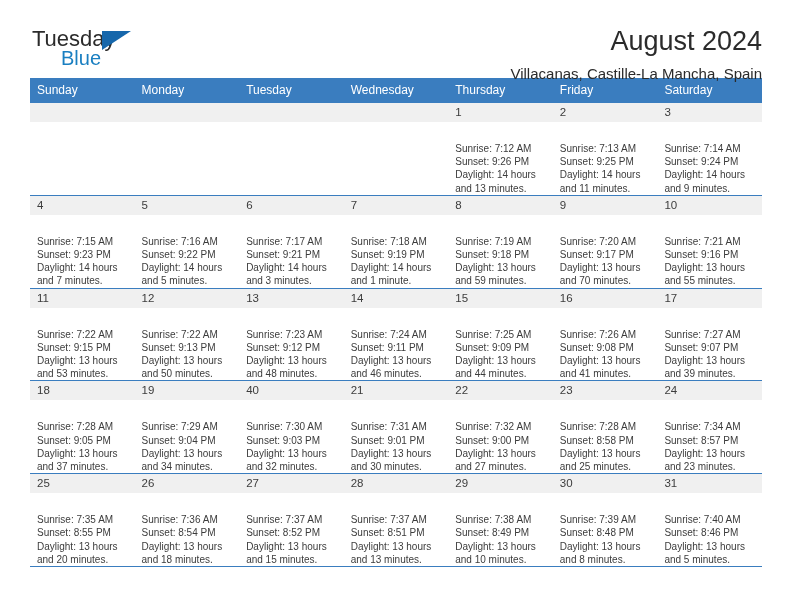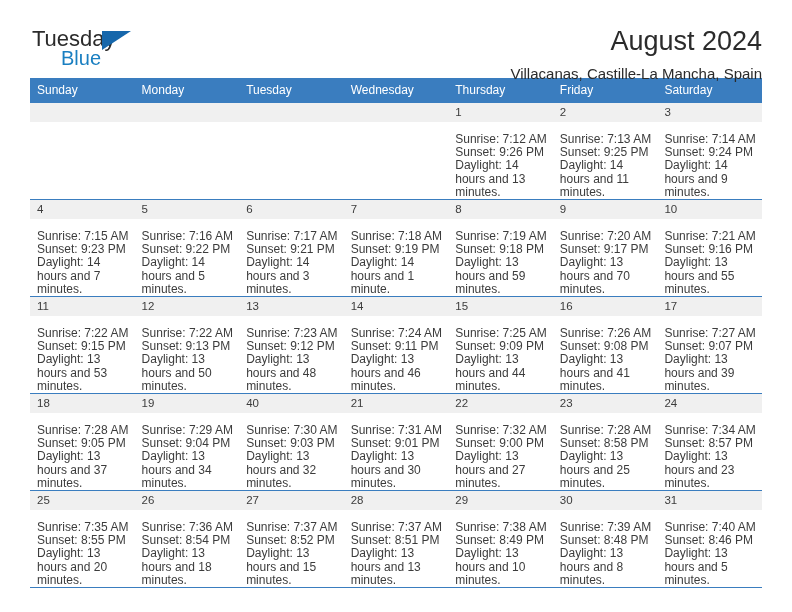--- a/index.html
+++ b/index.html
@@ -129,22 +129,22 @@
     padding: 4px 0 4px 7px;
     height: 19px;
     box-sizing: border-box;
     line-height: 11px;
   }
   .daynum.blank {
     color: transparent;
   }
 
   .details {
-    padding: 11px 6px 0 7px;
-    font-size: 12px;
+    padding: 20px 6px 0 7px;
+    font-size: 10px;
     line-height: 13.2px;
     color: #3c3c3c;
   }
   .details div {
     white-space: nowrap;
   }
   .details .daylight {
     white-space: normal;
   }
 

